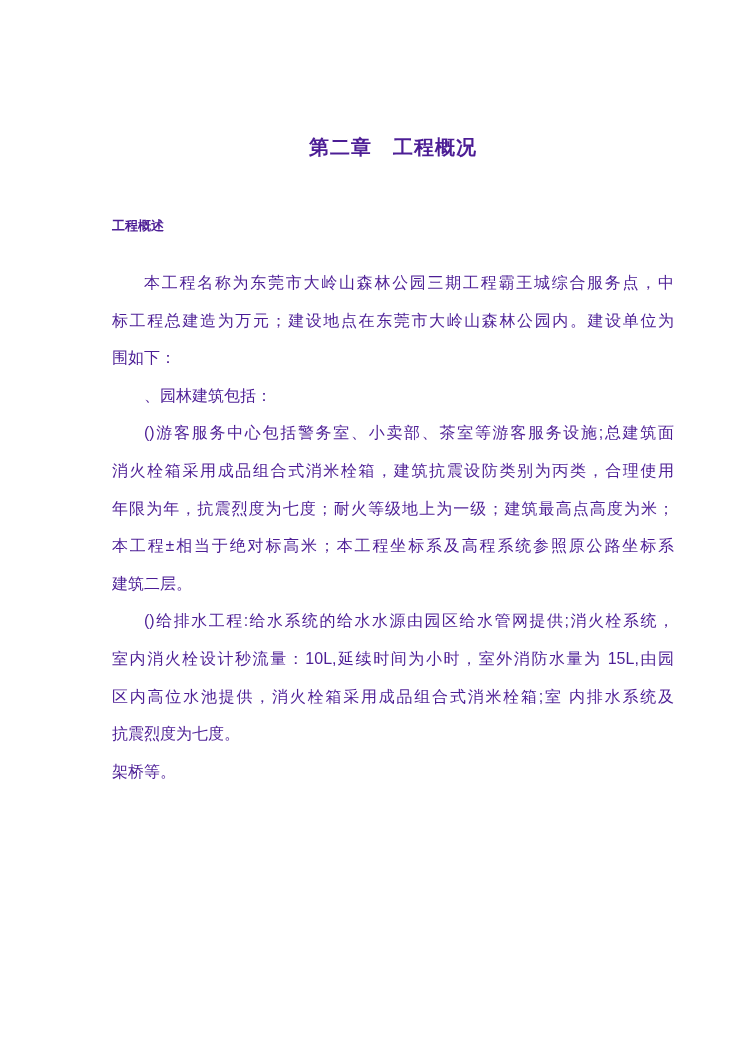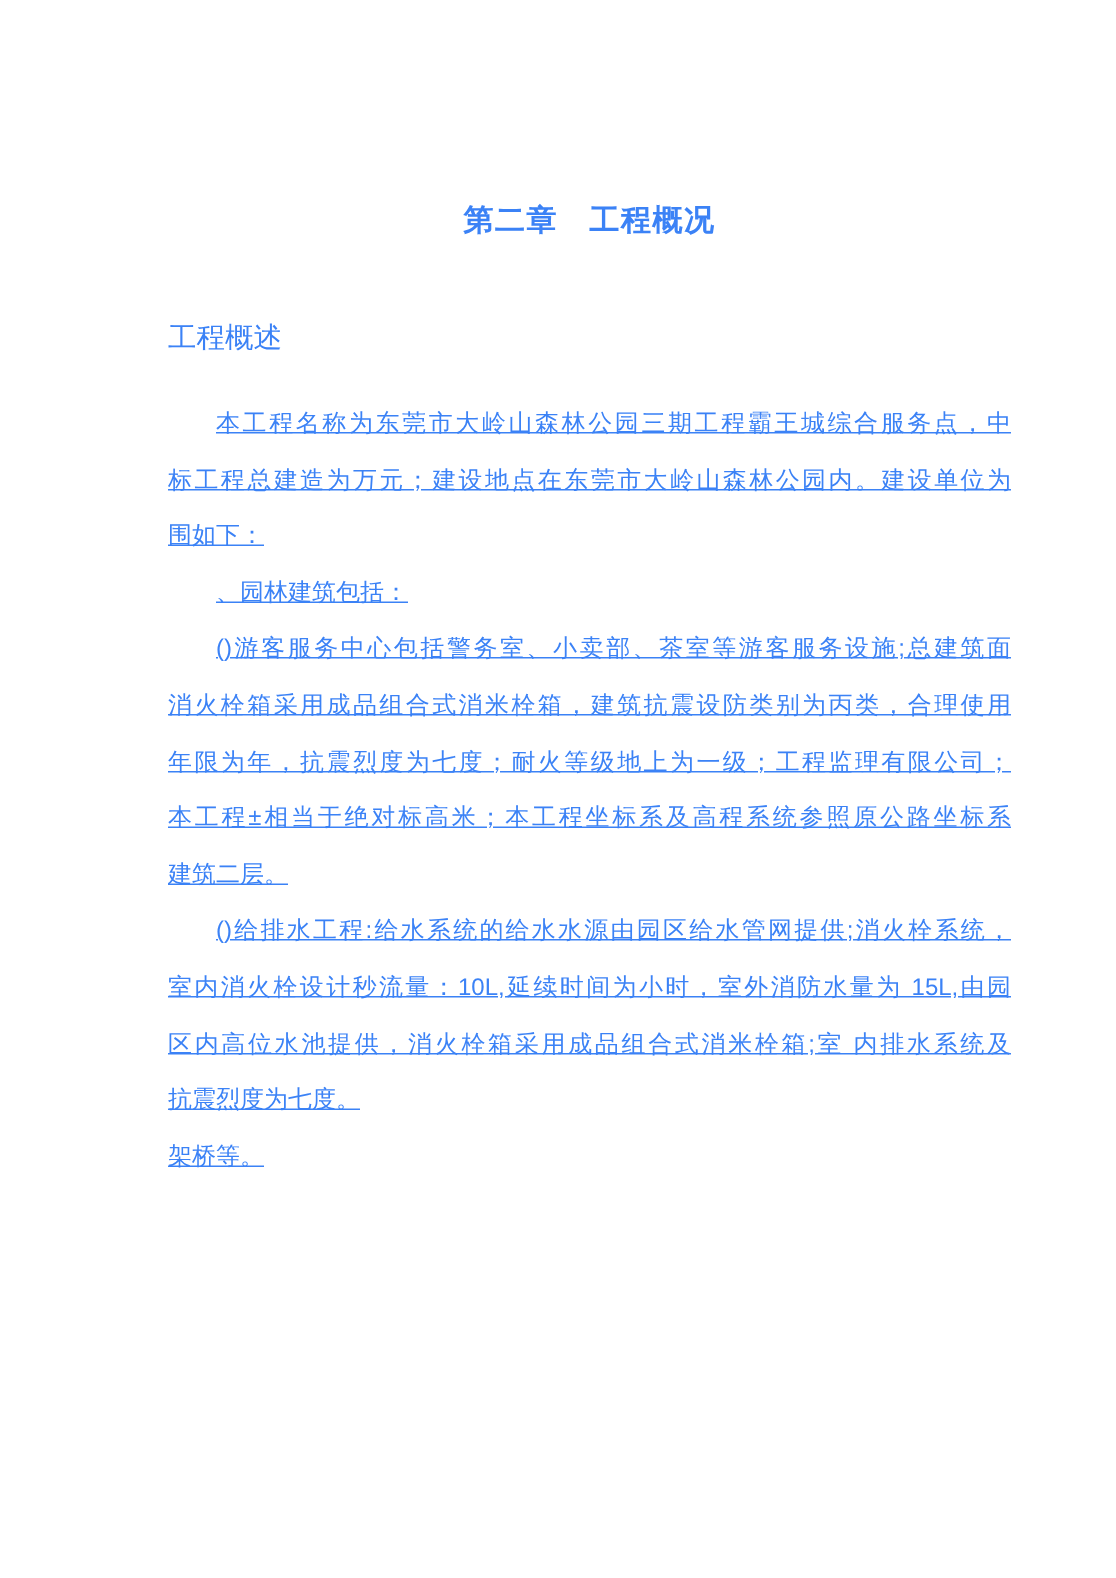--- a/index.html
+++ b/index.html
@@ -6,52 +6,51 @@
     margin: 0;
     padding: 0;
     background: #ffffff;
   }
   .page {
     position: relative;
     width: 744px;
     height: 859px;
     background: #ffffff;
     font-family: "Liberation Sans", "DejaVu Sans", sans-serif;
-    color: #3b82f6;
+    color: #4c1d95;
     overflow: hidden;
     box-sizing: border-box;
   }
   .content {
     position: absolute;
     left: 112px;
     top: 0;
     width: 562px;
   }
   .doc-title {
     margin-top: 130px;
     font-size: 20px;
     line-height: 34px;
     font-weight: bold;
     text-align: center;
     letter-spacing: 1px;
     white-space: pre;
   }
   .section-heading {
     margin-top: 50px;
-    font-size: 19px;
+    font-size: 13px;
     line-height: 24px;
-    font-weight: normal;
+    font-weight: bold;
     text-align: left;
   }
   .paragraphs {
     margin-top: 26px;
   }
   .para {
     margin: 0;
-    text-decoration: underline;
   }
   .line {
     font-size: 16px;
     line-height: 37.6px;
     height: 37.6px;
     text-align: justify;
     text-align-last: justify;
     text-justify: inter-character;
     white-space: pre-wrap;
     overflow: hidden;
@@ -75,21 +74,21 @@
           <div class="line first">本工程名称为东莞市大岭山森林公园三期工程霸王城综合服务点，中</div>
           <div class="line">标工程总建造为万元；建设地点在东莞市大岭山森林公园内。建设单位为</div>
           <div class="line last">围如下：</div>
         </div>
         <div class="para">
           <div class="line first last">、园林建筑包括：</div>
         </div>
         <div class="para">
           <div class="line first">()游客服务中心包括警务室、小卖部、茶室等游客服务设施;总建筑面</div>
           <div class="line">消火栓箱采用成品组合式消米栓箱，建筑抗震设防类别为丙类，合理使用</div>
-          <div class="line">年限为年，抗震烈度为七度；耐火等级地上为一级；工程监理有限公司；</div>
+          <div class="line">年限为年，抗震烈度为七度；耐火等级地上为一级；建筑最高点高度为米；</div>
           <div class="line">本工程±相当于绝对标高米；本工程坐标系及高程系统参照原公路坐标系</div>
           <div class="line last">建筑二层。</div>
         </div>
         <div class="para">
           <div class="line first">()给排水工程:给水系统的给水水源由园区给水管网提供;消火栓系统，</div>
           <div class="line">室内消火栓设计秒流量：10L,延续时间为小时，室外消防水量为 15L,由园</div>
           <div class="line">区内高位水池提供，消火栓箱采用成品组合式消米栓箱;室 内排水系统及</div>
           <div class="line last">抗震烈度为七度。</div>
         </div>
         <div class="para">

